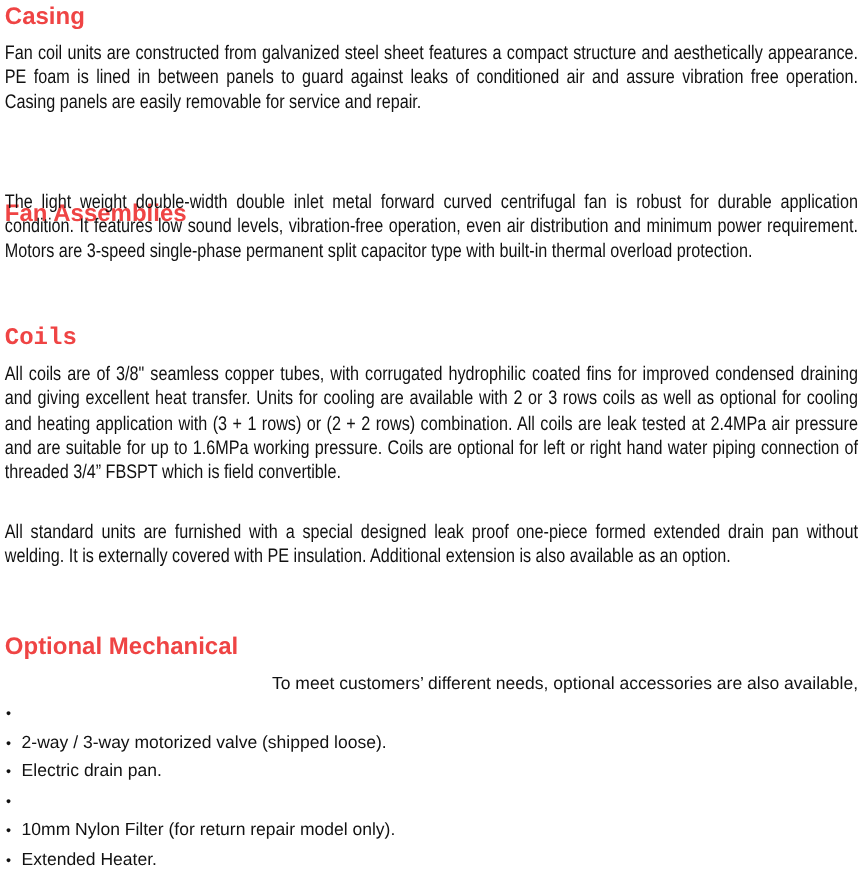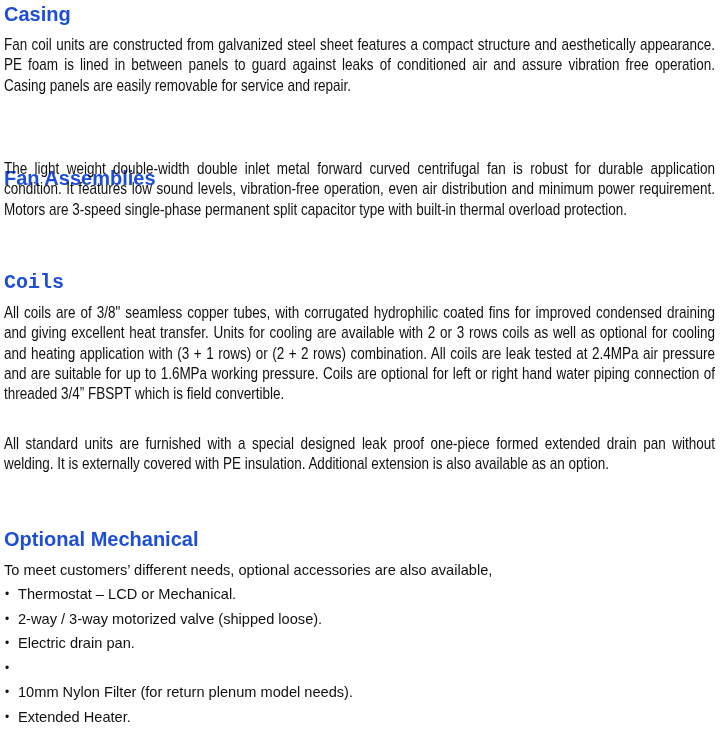--- a/index.html
+++ b/index.html
@@ -4,21 +4,21 @@
   <style>
     html, body { margin: 0; padding: 0; background: #ffffff; }
     body {
       width: 721px; height: 739px; overflow: hidden; position: relative;
       color: #111111;
       font-family: "Liberation Sans", sans-serif;
     }
     .heading {
       position: absolute; left: 4px; margin: 0;
       font-family: "Liberation Sans", sans-serif;
-      font-weight: bold; font-size: 20px; line-height: 24px; color: #1d4ed8;
+      font-weight: bold; font-size: 20px; line-height: 24px; color: #ef4444;
     }
     .para {
       position: absolute; left: 4px; width: 711px; margin: 0;
     }
     .narrow {
       
       width: 864px;
       transform: scaleX(0.8229);
       transform-origin: 0 0;
       font-size: 16.4px; line-height: 20.3px;
@@ -44,22 +44,22 @@
 <p class="para narrow" style="top:34px;">Fan coil units are constructed from galvanized steel sheet features a compact structure and aesthetically appearance. PE foam is lined in between panels to guard against leaks of conditioned air and assure vibration free operation. Casing panels are easily removable for service and repair.</p>
 
 <h2 class="heading" style="top:126px;margin-top:40px;">Fan Assemblies</h2>
 <p class="para narrow" style="top:158px;">The light weight double-width double inlet metal forward curved centrifugal fan is robust for durable application condition. It features low sound levels, vibration-free operation, even air distribution and minimum power requirement. Motors are 3-speed single-phase permanent split capacitor type with built-in thermal overload protection.</p>
 
 <h2 class="heading" style="top:271px;font-family:Liberation Mono, monospace;">Coils</h2>
 <p class="para narrow" style="top:302px;">All coils are of 3/8" seamless copper tubes, with corrugated hydrophilic coated fins for improved condensed draining and giving excellent heat transfer. Units for cooling are available with 2 or 3 rows coils as well as optional for cooling and heating application with (3 + 1 rows) or (2 + 2 rows) combination. All coils are leak tested at 2.4MPa air pressure and are suitable for up to 1.6MPa working pressure. Coils are optional for left or right hand water piping connection of threaded 3/4” FBSPT which is field convertible.</p>
 <p class="para narrow" style="top:433px;">All standard units are furnished with a special designed leak proof one-piece formed extended drain pan without welding. It is externally covered with PE insulation. Additional extension is also available as an option.</p>
 
 <h2 class="heading" style="top:527px;">Optional Mechanical</h2>
-<p class="para regular" style="top:558px;">To meet customers’ different needs, optional accessories are also available,</p>
+<p class="para regular" style="top:558px;text-align:right;">To meet customers’ different needs, optional accessories are also available,</p>
 
 <ul class="acc">
-  <li><span class="bullet">•</span><span>Thermostat – LCD or Mechanical.</span></li>
+  <li><span class="bullet">•</span></li>
   <li><span class="bullet">•</span><span>2-way / 3-way motorized valve (shipped loose).</span></li>
   <li><span class="bullet">•</span><span>Electric drain pan.</span></li>
   <li><span class="bullet">•</span></li>
-  <li><span class="bullet">•</span><span>10mm Nylon Filter (for return plenum model needs).</span></li>
+  <li><span class="bullet">•</span><span>10mm Nylon Filter (for return repair model only).</span></li>
   <li><span class="bullet">•</span><span>Extended Heater.</span></li>
 </ul>
 
 </body></html>

